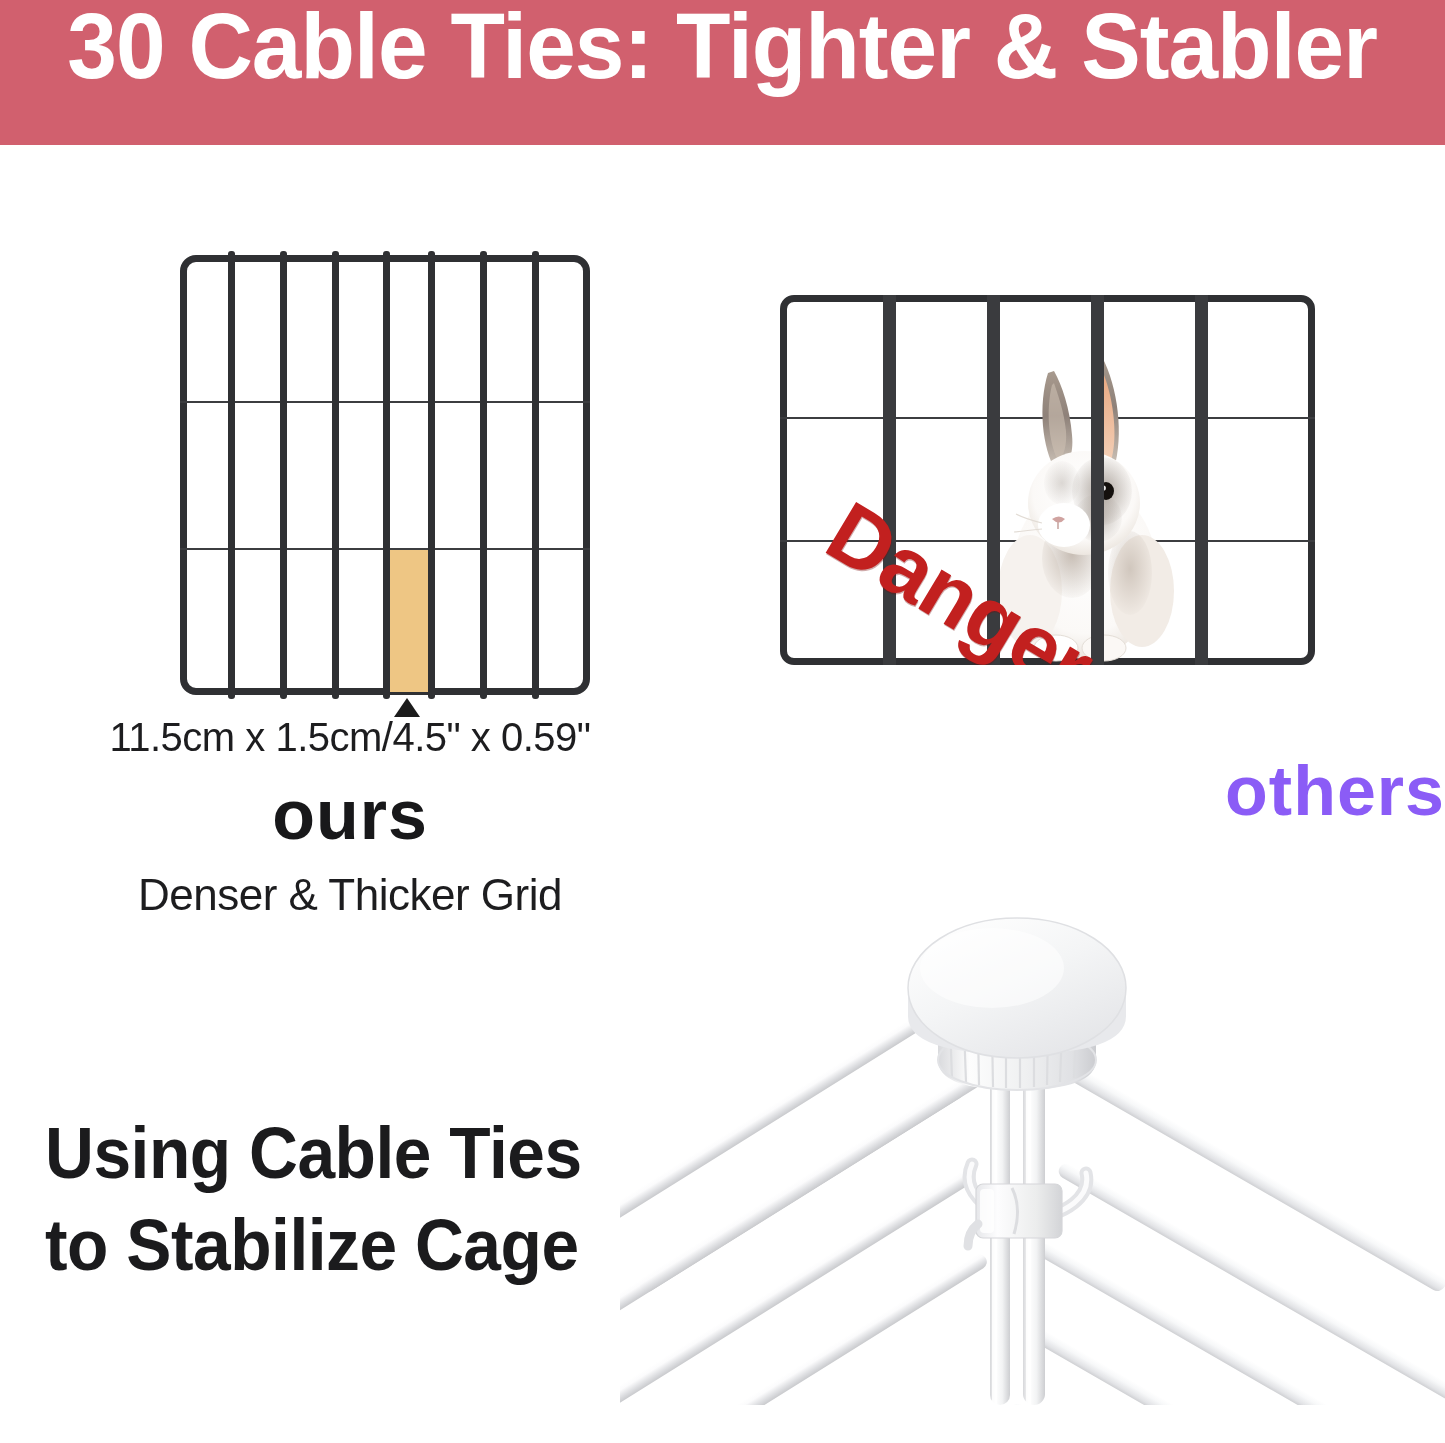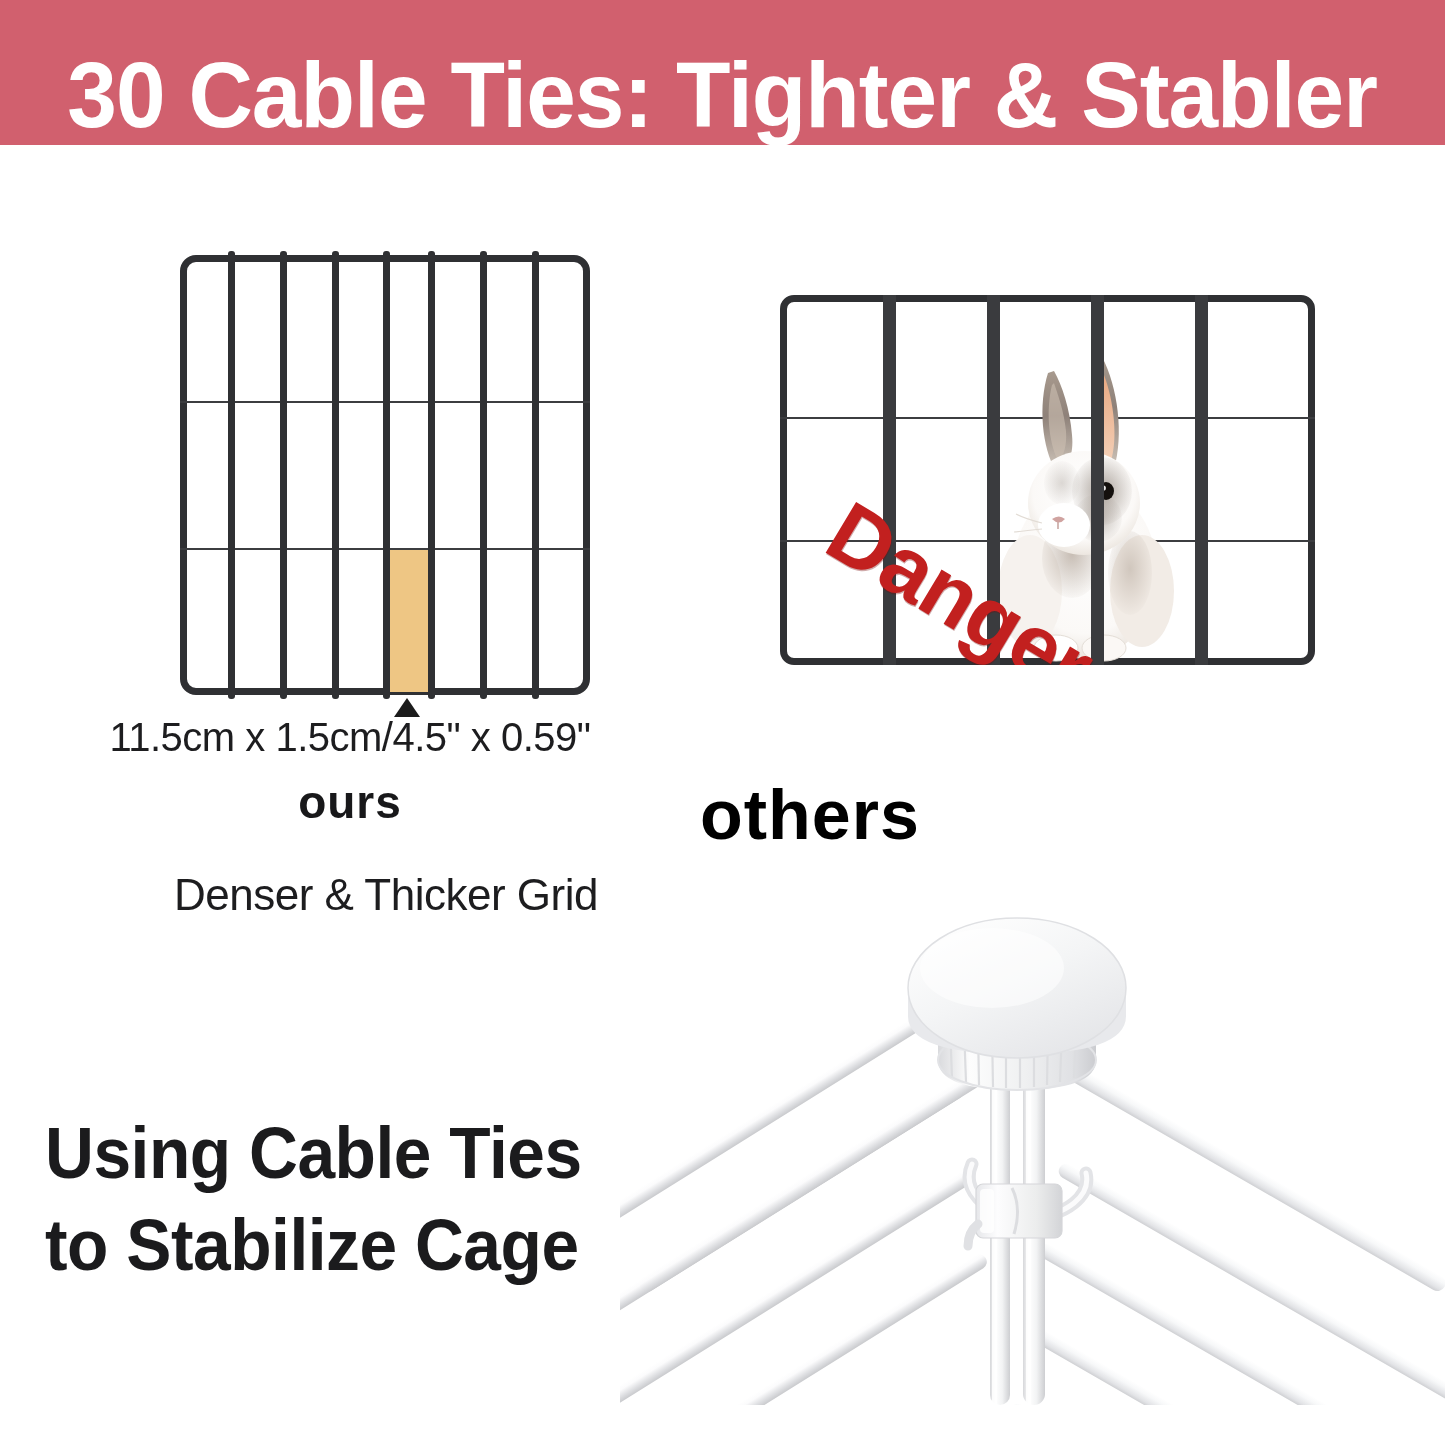--- a/index.html
+++ b/index.html
@@ -18,21 +18,21 @@
 
   
   #header-banner {
     position: absolute;
     left: 0;
     top: 0;
     width: 1445px;
     height: 145px;
     background: #d1606e;
     display: flex;
-    align-items: flex-end;
+    align-items: flex-start;
     justify-content: center;
     box-sizing: border-box;
   }
   #header-title {
     color: #ffffff;
     font-family: "Liberation Sans Narrow", "Liberation Sans", sans-serif;
     font-size: 92px;
     font-weight: bold;
     letter-spacing: -1px;
     white-space: nowrap;
@@ -112,35 +112,34 @@
     color: #1d1d1f;
     letter-spacing: -0.5px;
     white-space: nowrap;
   }
   #ours-label {
     position: absolute;
     left: 0;
     top: 630px;
     width: 700px;
     text-align: center;
-    font-size: 46px;
+    font-size: 70px;
     font-weight: bold;
     color: #18181a;
     letter-spacing: 1px;
   }
   #ours-caption {
     position: absolute;
     left: 0;
     top: 725px;
     width: 700px;
     text-align: center;
     font-size: 44px;
     color: #1d1d1f;
     letter-spacing: -0.5px;
-    padding-left: 36px;
   }
 
   
   #others-panel {
     position: absolute;
     left: 700px;
     top: 0;
     width: 745px;
     height: 800px;
   }
@@ -177,26 +176,26 @@
     letter-spacing: -1px;
     transform: rotate(31deg);
     transform-origin: left center;
     white-space: nowrap;
     z-index: 6;
     text-shadow: 1px 1px 0 rgba(120,12,12,0.35);
   }
   #others-label {
     position: absolute;
     left: 0;
-    top: 630px;
+    top: 606px;
     width: 745px;
-    text-align: left;
+    text-align: right;
     font-size: 70px;
     font-weight: bold;
-    color: #000000;
+    color: #8b5cf6;
     letter-spacing: 1px;
   }
 
   
   #rabbit-photo {
     position: absolute;
     left: 200px;
     top: 48px;
     width: 210px;
     height: 320px;

